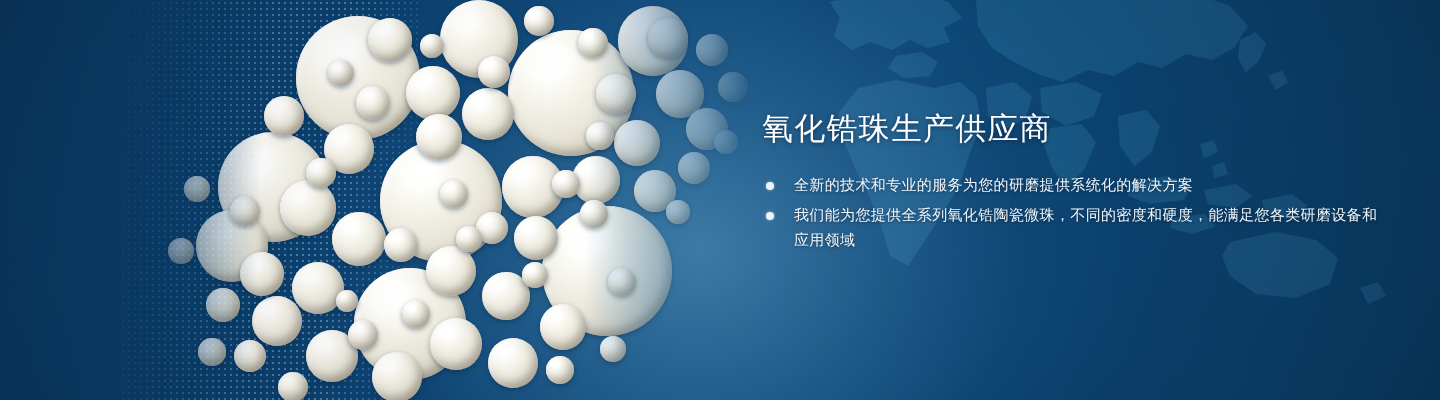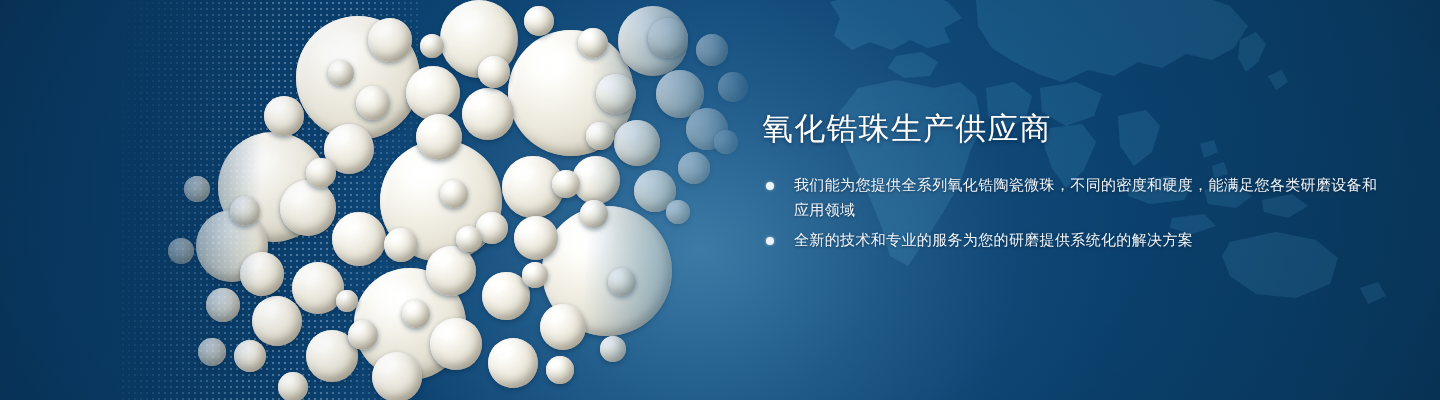--- a/index.html
+++ b/index.html
@@ -258,22 +258,22 @@
   </div>
 
   <div class="bg-vignette"></div>
 
   <div class="text-col">
     <h1 class="headline">氧化锆珠生产供应商</h1>
 
     <ul class="bullets">
       <li class="bullet-item">
         <span class="bullet-dot"></span>
-        <span class="bullet-text">我们能为您提供全系列氧化锆陶瓷微珠，不同的密度和硬度，能满足您各类研磨设备和应用领域</span>
+        <span class="bullet-text">全新的技术和专业的服务为您的研磨提供系统化的解决方案</span>
       </li>
       <li class="bullet-item">
         <span class="bullet-dot"></span>
-        <span class="bullet-text">全新的技术和专业的服务为您的研磨提供系统化的解决方案</span>
+        <span class="bullet-text">我们能为您提供全系列氧化锆陶瓷微珠，不同的密度和硬度，能满足您各类研磨设备和应用领域</span>
       </li>
     </ul>
   </div>
 
 </div>
 
 </body></html>

